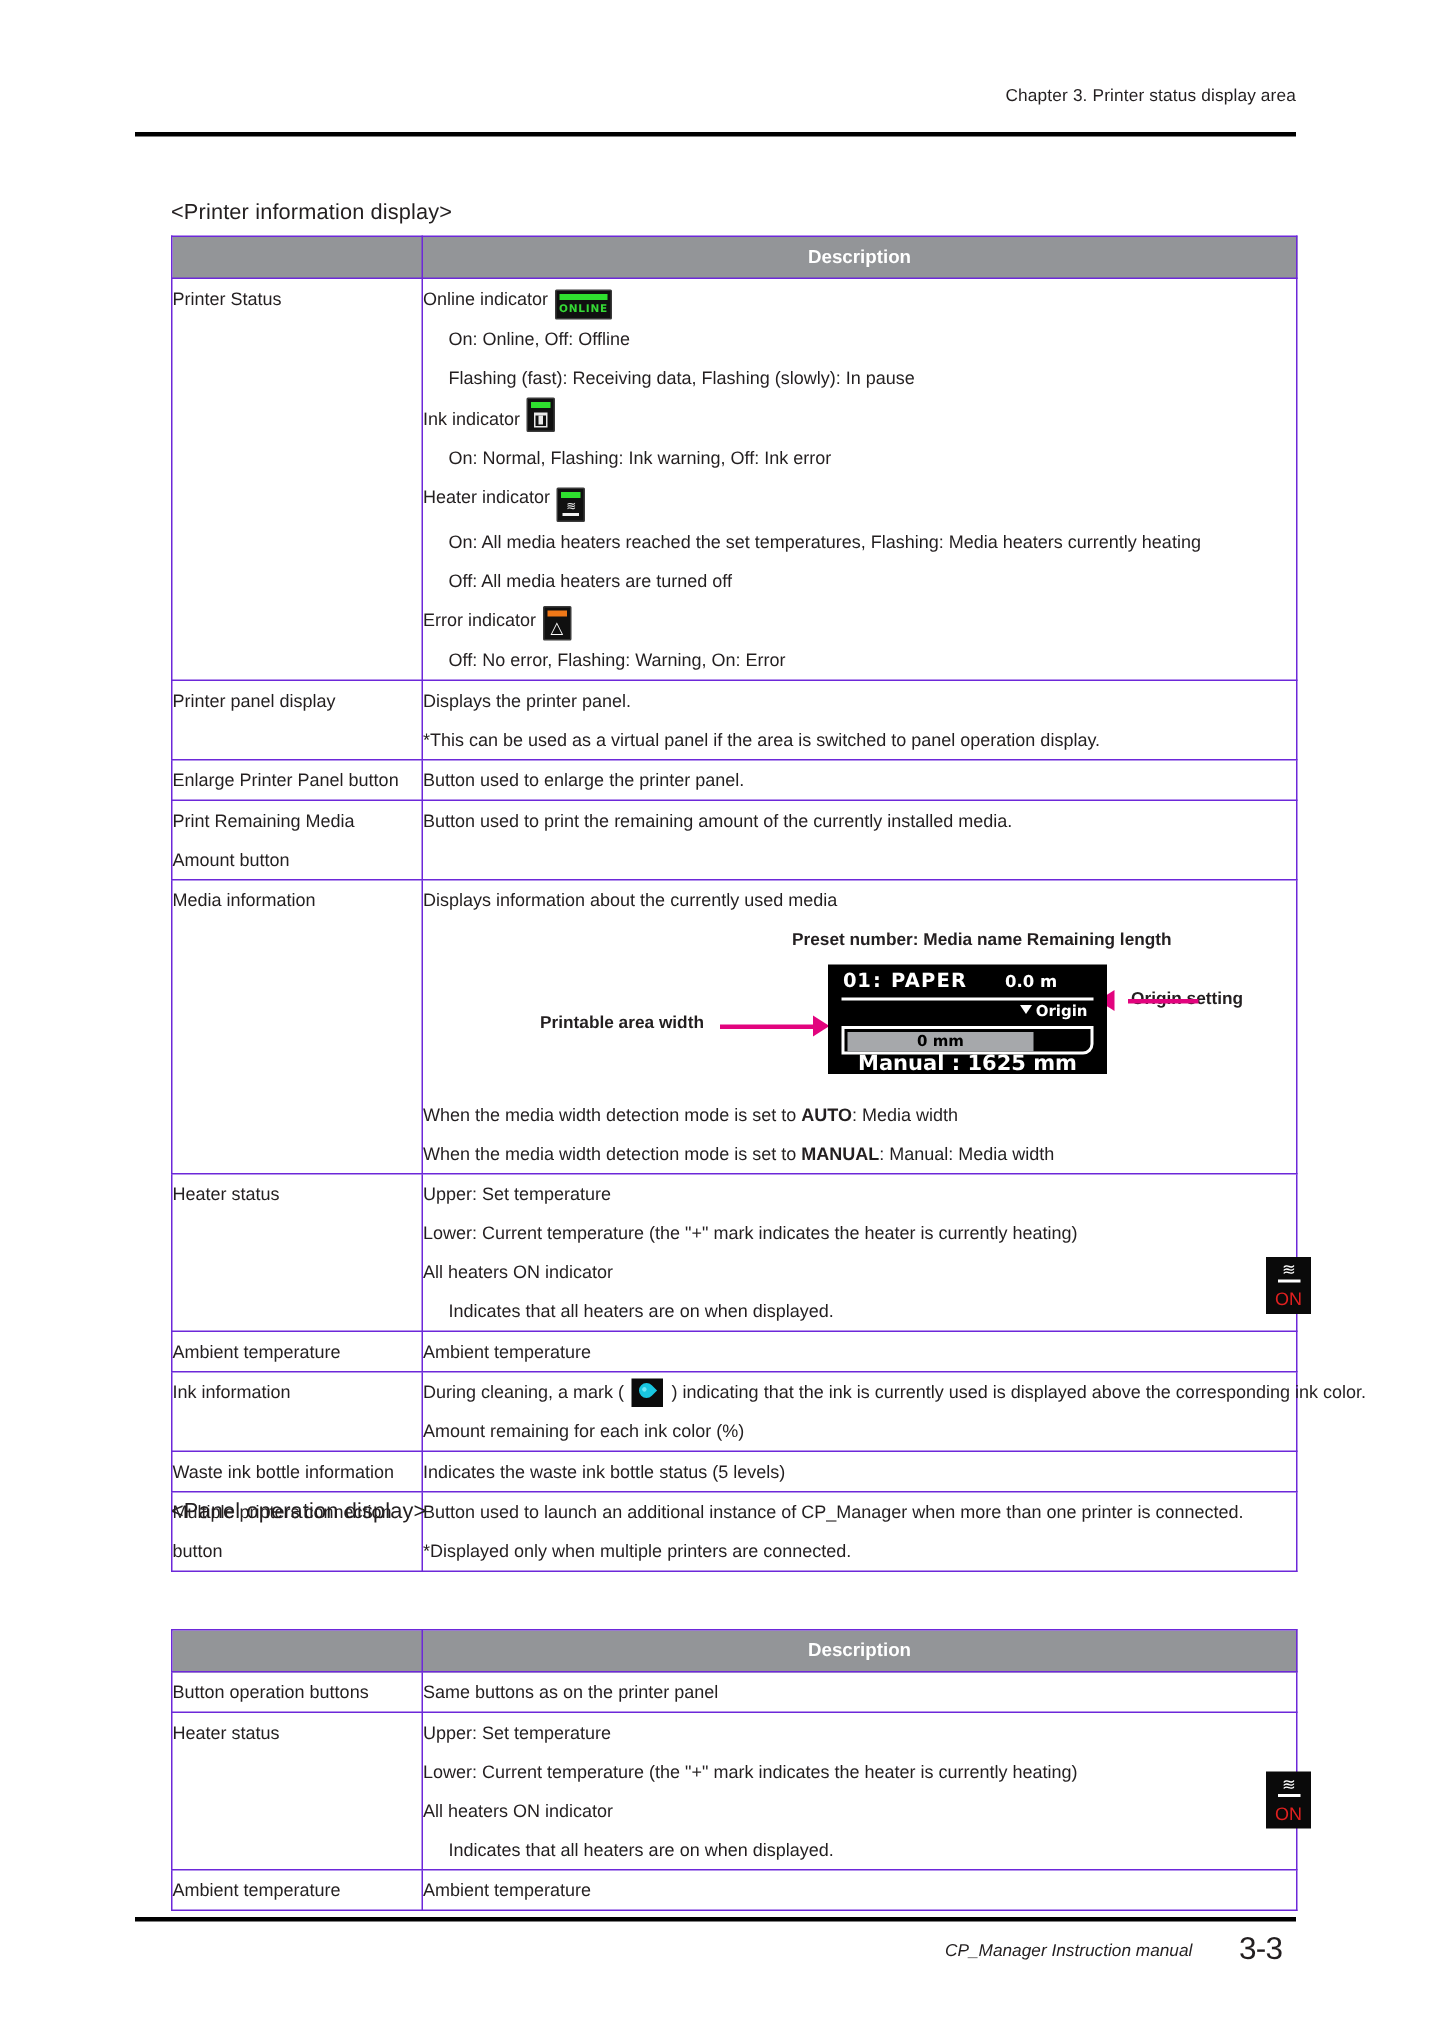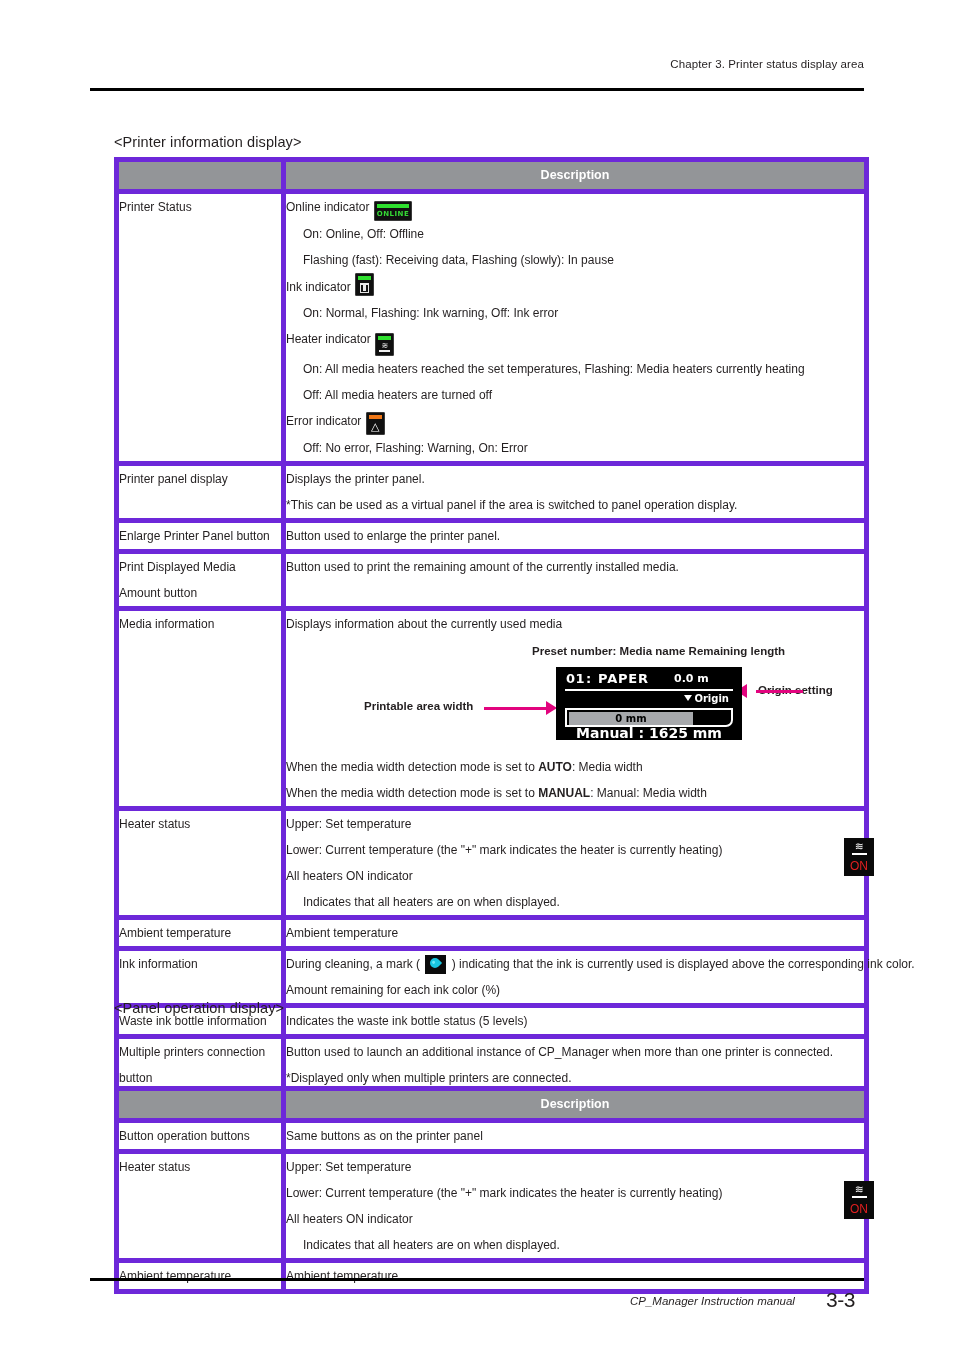--- a/index.html
+++ b/index.html
@@ -56,21 +56,21 @@
     border-collapse: collapse;
     table-layout: fixed;
     width: 750px;
     background: #ffffff;
   }
   #table-printer-info { left: 114px; top: 157px; }
   #table-panel-op    { left: 114px; top: 1086px; }
 
   table.doc-table td,
   table.doc-table th {
-    border: 5px solid #6d28d9;
+    border: 1px solid #6d28d9;
     vertical-align: top;
     padding: 0;
   }
   col.col-label { width: 167px; }
   col.col-desc  { width: 583px; }
 
   .hdr-cell {
     background: #939598;
     height: 27px;
     padding: 0;
@@ -508,21 +508,21 @@
     <tr>
       <td class="label-cell">Enlarge Printer Panel button</td>
       <td class="desc-cell">
         <div class="line">Button used to enlarge the printer panel.</div>
       </td>
     </tr>
 
 
     <tr>
       <td class="label-cell">
-        <div>Print Displayed Media</div>
+        <div>Print Remaining Media</div>
         <div>Amount button</div>
       </td>
       <td class="desc-cell">
         <div class="line">Button used to print the remaining amount of the currently installed media.</div>
       </td>
     </tr>
 
     <tr>
       <td class="label-cell">Media information</td>
       <td class="desc-cell">

